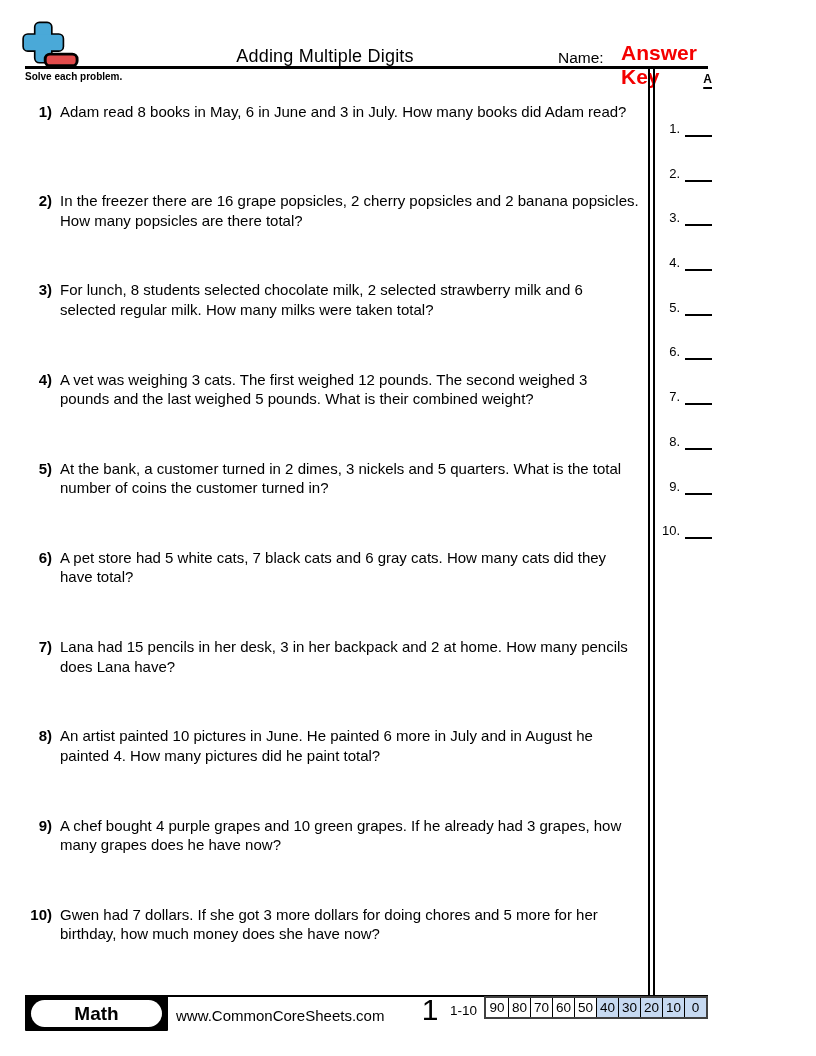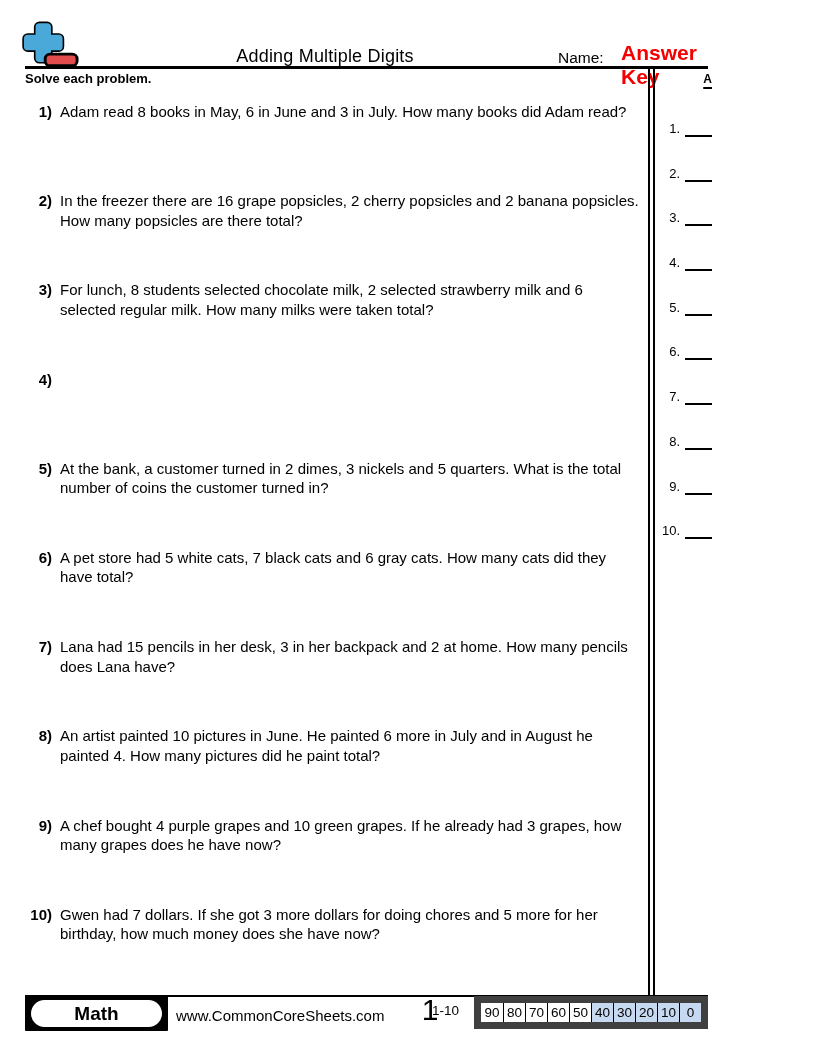--- a/index.html
+++ b/index.html
@@ -8,21 +8,21 @@
   body { font-family:"Liberation Sans", sans-serif; color:#000; }
   .page { position:relative; width:712px; height:1056px; background:#fff; overflow:hidden; }
 
   
   .logo { position:absolute; left:22px; top:21px; }
   .ws-title { position:absolute; left:0; top:46px; width:650px; text-align:center;
               font-size:18px; font-weight:500; letter-spacing:.2px; }
   .name-label { position:absolute; left:558px; top:49px; font-size:15.5px; }
   .name-value { position:absolute; left:621px; top:41px; font-size:21px; font-weight:bold; color:#f40000; }
   .header-line { position:absolute; left:25px; right:4px; top:66px; height:3px; background:#000; }
-  .instructions { position:absolute; left:25px; top:71px; font-size:13px; font-weight:bold;text-align:center; }
+  .instructions { position:absolute; left:25px; top:71px; font-size:10px; font-weight:bold;text-align:center; }
 
   
   .vline { position:absolute; left:648px; top:69px; height:926px; width:7px;
            border-left:2px solid #000; border-right:2px solid #000; }
   .answers-title { position:absolute; left:667px; top:72px; width:140px; text-align:center;
                    font-size:12px; font-weight:bold; letter-spacing:2.5px;
                    text-decoration:underline; text-decoration-thickness:2px; text-underline-offset:4px; }
   .answer-item { position:absolute; left:656px; width:150px; display:flex; align-items:flex-end; }
   .anum { width:24px; text-align:right; font-size:13px; margin-right:5px; padding-bottom:1px; }
   .aline { width:107px; border-bottom:2px solid #000; text-align:center; padding-bottom:2px; }
@@ -38,21 +38,21 @@
   
   .footer-line { position:absolute; left:25px; right:4px; top:995px; height:2px; background:#000; }
   .math-badge { position:absolute; left:25px; top:995px; width:143px; height:36px;
                 background:#000; border-radius:1px; display:flex; align-items:center; justify-content:center; }
   .math-pill { background:#fff; border-radius:14px; width:131px; height:27px; line-height:27px;
                text-align:center; font-weight:bold; font-size:19px; }
   .website { position:absolute; left:176px; top:1007px; font-size:15px; }
   .page-num { position:absolute; left:400px; top:993px; width:60px; text-align:center; font-size:30px; }
   .score-row { position:absolute; right:4px; top:996px; display:flex; align-items:flex-start; }
   .score-label { font-size:13.5px; margin-right:7px; padding-top:7px; }
-  .score-table { display:flex; border:7px solid #404040;margin-left:8px; }
+  .score-table { display:flex; border:2px solid #404040; }
   .score-cell { width:22px; height:19px; line-height:19px; text-align:center;
                 font-size:13.5px; border-left:1px solid #000; background:#fff; }
   .score-cell:first-child { border-left:none; }
   .score-cell.hl { background:#c6d9f1; }
 </style>
 </head>
 <body>
 
 <div class="page">
 
@@ -123,20 +123,21 @@
     <div class="problem">
       <span class="pnum">2)</span>
       <span class="ptext">In the freezer there are 16 grape popsicles, 2 cherry popsicles and 2 banana popsicles. How many popsicles are there total?</span>
     </div>
     <div class="problem">
       <span class="pnum">3)</span>
       <span class="ptext">For lunch, 8 students selected chocolate milk, 2 selected strawberry milk and 6 selected regular milk. How many milks were taken total?</span>
     </div>
     <div class="problem">
       <span class="pnum">4)</span>
+      <span class="ptext">A vet was weighing 3 cats. The first weighed 12 pounds. The second weighed 3 pounds and the last weighed 5 pounds. What is their combined weight?</span>
     </div>
     <div class="problem">
       <span class="pnum">5)</span>
       <span class="ptext">At the bank, a customer turned in 2 dimes, 3 nickels and 5 quarters. What is the total number of coins the customer turned in?</span>
     </div>
     <div class="problem">
       <span class="pnum">6)</span>
       <span class="ptext">A pet store had 5 white cats, 7 black cats and 6 gray cats. How many cats did they have total?</span>
     </div>
     <div class="problem">

